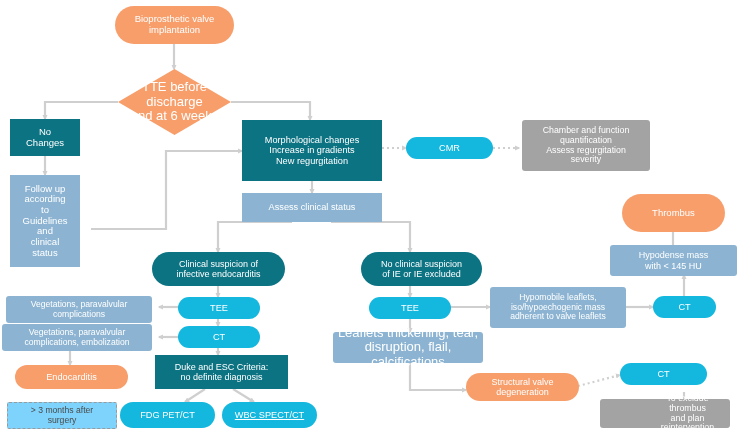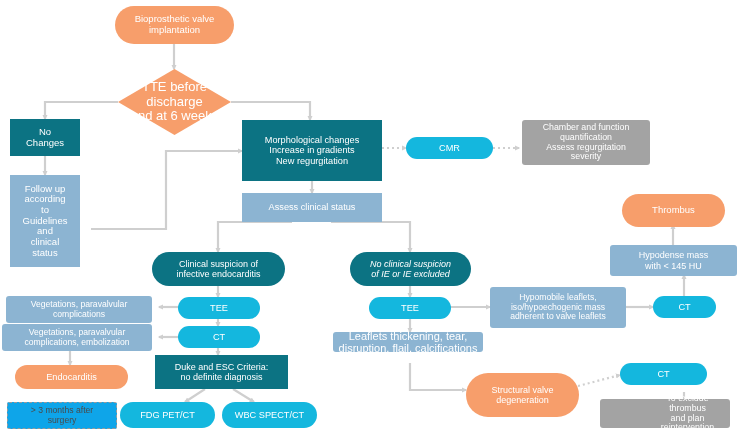--- a/index.html
+++ b/index.html
@@ -13,21 +13,21 @@
   
   .c-orange{background:#F79E6B;}
   .c-teal{background:#0C7383;}
   .c-lblue{background:#8CB4D2;}
   .c-cyan{background:#14B7DE;}
   .c-grey{background:#A3A3A3;}
 
   .sh-pill{border-radius:999px;}
   .sh-rect{border-radius:0;}
   .sh-soft{border-radius:3px;}
-  .sh-dash{background:#0ea5e9;color:#4a4a4a;border:1px dashed #9a9a9a;border-radius:2px;}
+  .sh-dash{background:#7dd3fc;color:#4a4a4a;border:1px dashed #9a9a9a;border-radius:2px;}
 
   .diamond{position:absolute;}
   .diamond .dshape{position:absolute;inset:0;background:#F79E6B;
       clip-path:polygon(50% 0%,100% 50%,50% 100%,0% 50%);}
   .diamond .dlabel{position:absolute;inset:0;display:flex;align-items:center;
       justify-content:center;text-align:center;color:#ffffff;white-space:pre-line;
       line-height:1.15;}
 
   svg.edges{position:absolute;left:0;top:0;width:754px;height:434px;overflow:visible;}
 </style>
@@ -120,31 +120,31 @@
 and
 clinical
 status</div>
 
   <div class="node c-teal sh-rect" style="left:242px;top:120px;width:140px;height:61px;font-size:9.2px;">Morphological changes
 Increase in gradients
 New regurgitation</div>
 
   <div class="node c-cyan sh-pill" style="left:406px;top:137px;width:87px;height:22px;font-size:9.2px;">CMR</div>
 
-  <div class="node c-grey sh-soft" style="left:522px;top:120px;width:128px;height:45px;font-size:8.8px;">Chamber and function
+  <div class="node c-grey sh-soft" style="left:522px;top:120px;width:128px;height:51px;font-size:8.8px;">Chamber and function
 quantification
 Assess regurgitation
 severity</div>
 
   <div class="node c-lblue sh-rect" style="left:242px;top:193px;width:140px;height:29px;font-size:9.2px;">Assess clinical status</div>
 
   <div class="node c-teal sh-pill" style="left:152px;top:252px;width:133px;height:34px;font-size:9px;">Clinical suspicion of
 infective endocarditis</div>
 
-  <div class="node c-teal sh-pill" style="left:350px;top:252px;width:121px;height:34px;font-size:9px;font-style:italic;">No clinical suspicion
+  <div class="node c-teal sh-pill" style="left:361px;top:252px;width:121px;height:34px;font-size:9px;">No clinical suspicion
 of IE or IE excluded</div>
 
   <div class="node c-cyan sh-pill" style="left:178px;top:297px;width:82px;height:22px;font-size:9.2px;">TEE</div>
 
   <div class="node c-cyan sh-pill" style="left:178px;top:326px;width:82px;height:22px;font-size:9.2px;">CT</div>
 
   <div class="node c-lblue sh-soft" style="left:6px;top:296px;width:146px;height:27px;font-size:8.6px;">Vegetations, paravalvular
 complications</div>
 
   <div class="node c-lblue sh-soft" style="left:2px;top:324px;width:150px;height:27px;font-size:8.6px;">Vegetations, paravalvular
@@ -153,40 +153,40 @@
   <div class="node c-orange sh-pill" style="left:15px;top:365px;width:113px;height:24px;font-size:9.2px;">Endocarditis</div>
 
   <div class="node c-teal sh-rect" style="left:155px;top:355px;width:133px;height:34px;font-size:9px;">Duke and ESC Criteria:
 no definite diagnosis</div>
 
   <div class="node sh-dash" style="left:7px;top:402px;width:110px;height:27px;font-size:8.6px;">&gt; 3 months after
 surgery</div>
 
   <div class="node c-cyan sh-pill" style="left:120px;top:402px;width:95px;height:26px;font-size:9.2px;">FDG PET/CT</div>
 
-  <div class="node c-cyan sh-pill" style="left:222px;top:402px;width:95px;height:26px;font-size:9.2px;">WBC SPECT/CT</div>
+  <div class="node c-cyan sh-pill" style="left:222px;top:402px;width:95px;height:26px;font-size:9.2px;text-decoration:underline;">WBC SPECT/CT</div>
 
 
   <div class="node c-cyan sh-pill" style="left:369px;top:297px;width:82px;height:22px;font-size:9.2px;">TEE</div>
 
-  <div class="node c-lblue sh-soft" style="left:333px;top:332px;width:150px;height:20px;font-size:11px;">Leaflets thickening, tear,
+  <div class="node c-lblue sh-soft" style="left:333px;top:332px;width:150px;height:31px;font-size:13px;">Leaflets thickening, tear,
 disruption, flail, calcifications</div>
 
   <div class="node c-lblue sh-soft" style="left:490px;top:287px;width:136px;height:41px;font-size:8.6px;">Hypomobile leaflets,
 iso/hypoechogenic mass
 adherent to valve leaflets</div>
 
   <div class="node c-cyan sh-pill" style="left:653px;top:296px;width:63px;height:22px;font-size:9.2px;">CT</div>
 
   <div class="node c-lblue sh-soft" style="left:610px;top:245px;width:127px;height:31px;font-size:9px;">Hypodense mass
 with &lt; 145 HU</div>
 
-  <div class="node c-orange sh-pill" style="left:622px;top:194px;width:103px;height:33px;font-size:9.5px;">Thrombus</div>
+  <div class="node c-orange sh-pill" style="left:622px;top:194px;width:103px;height:38px;font-size:9.5px;">Thrombus</div>
 
-  <div class="node c-orange sh-pill" style="left:466px;top:373px;width:113px;height:44px;font-size:9px;">Structural valve
+  <div class="node c-orange sh-pill" style="left:466px;top:373px;width:113px;height:28px;font-size:9px;">Structural valve
 degeneration</div>
 
   <div class="node c-cyan sh-pill" style="left:620px;top:363px;width:87px;height:22px;font-size:9.2px;">CT</div>
 
   <div class="node c-grey sh-soft" style="left:600px;top:399px;width:130px;height:29px;font-size:8.8px;padding-left:48px;">To exclude thrombus
 and plan reintervention</div>
 
 </div>
 
 </body></html>

